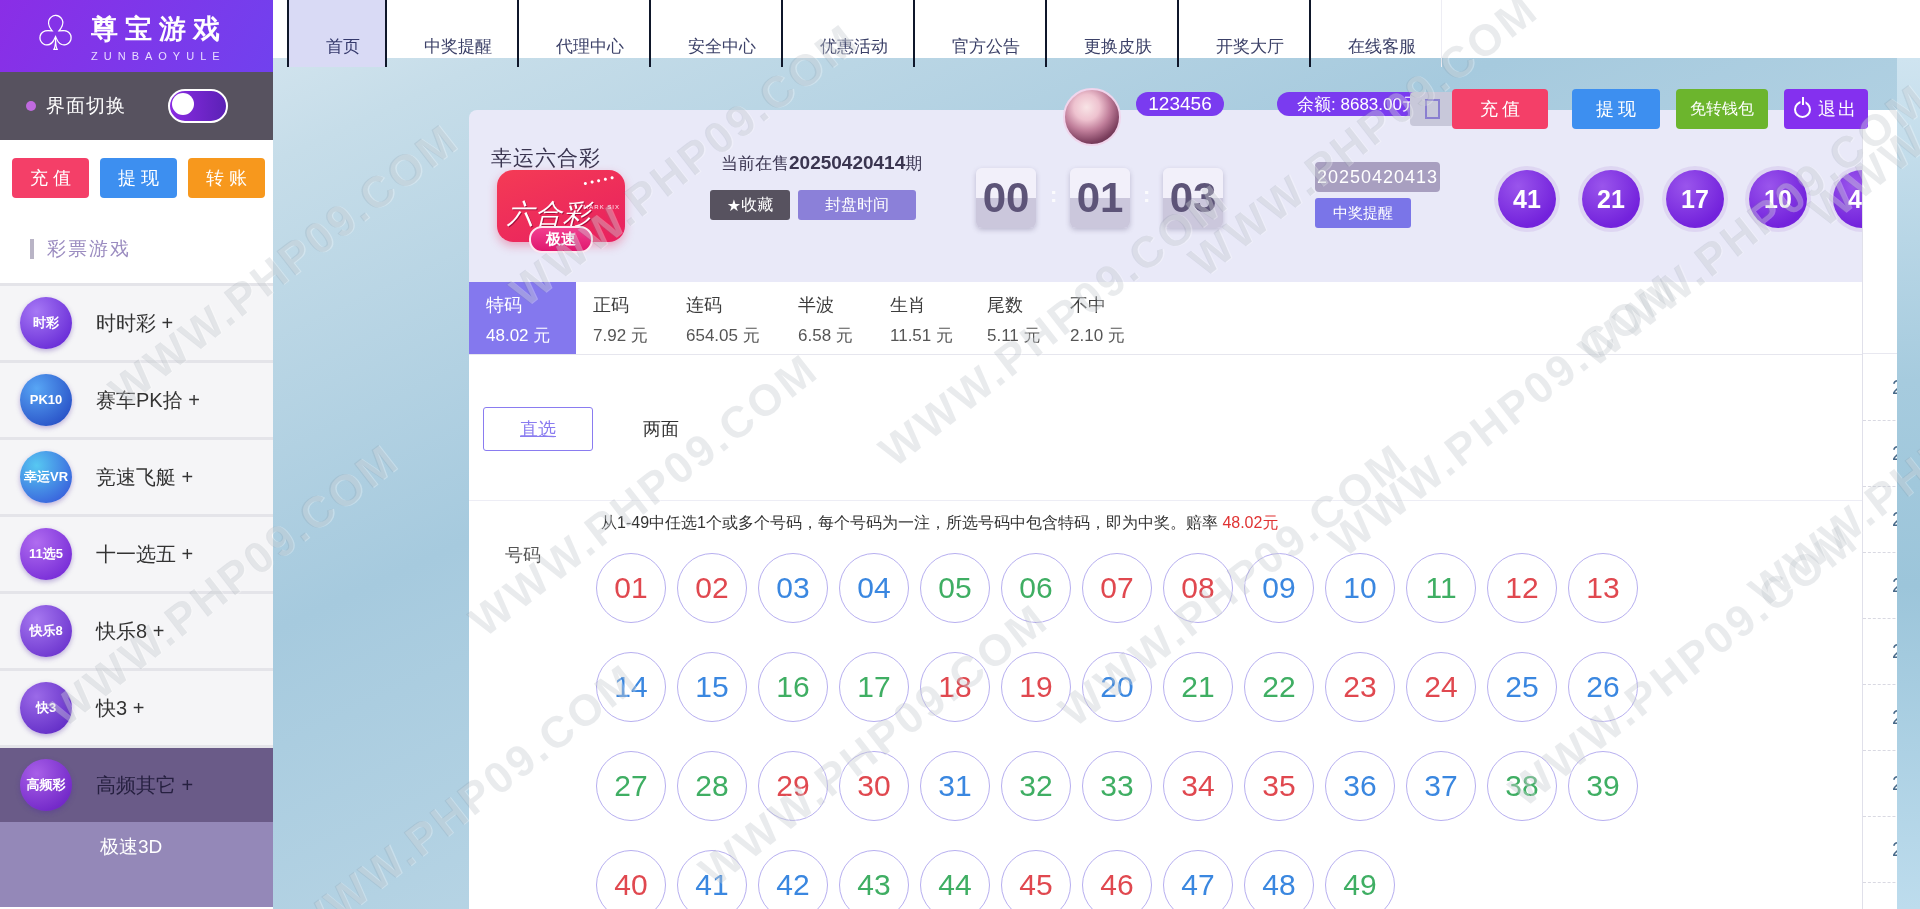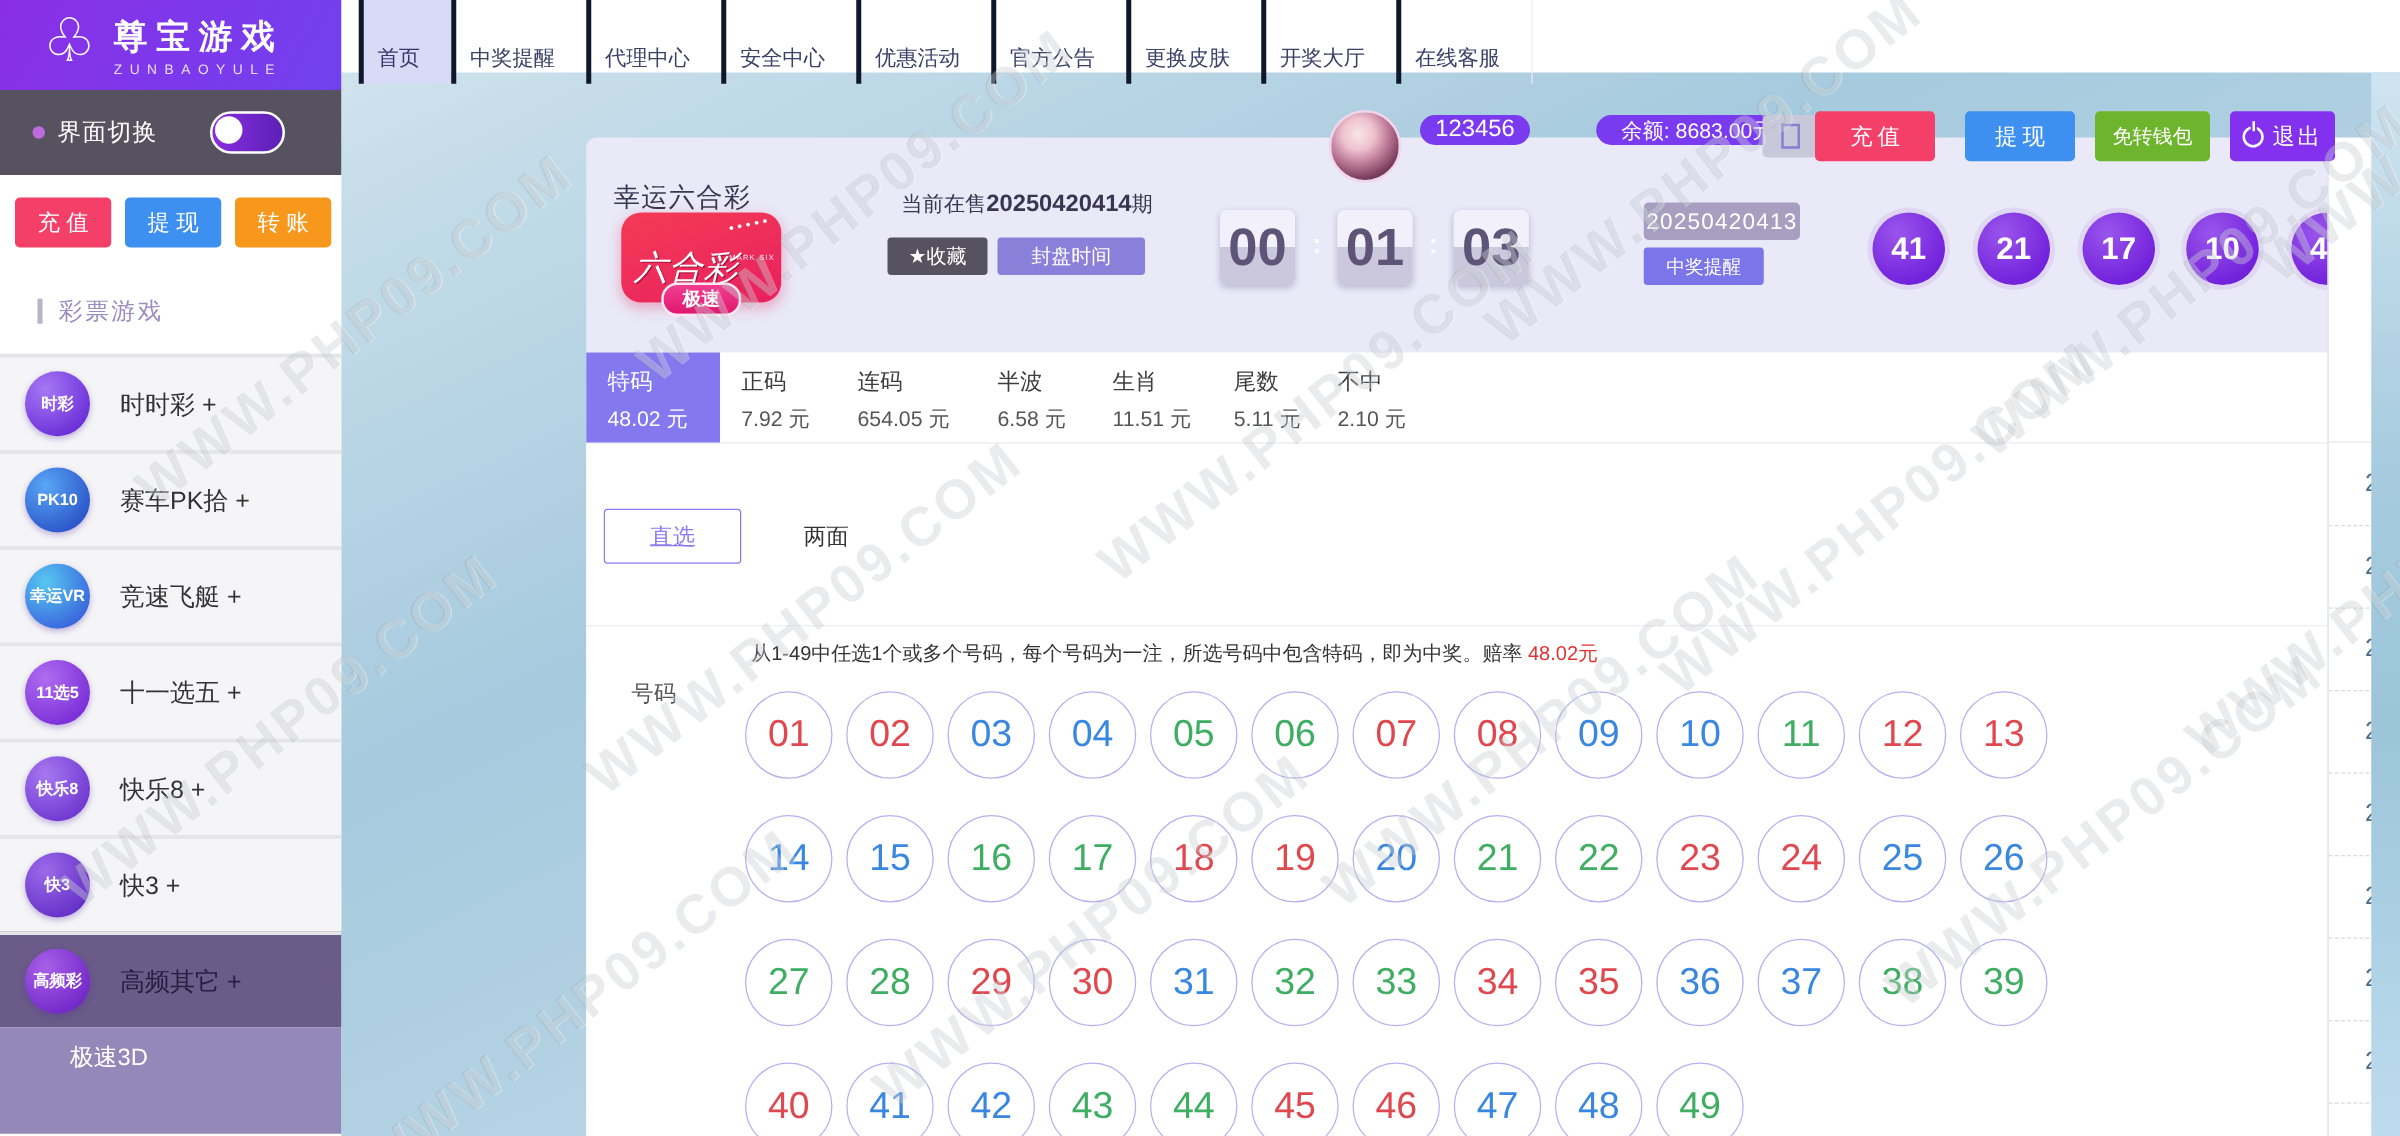--- a/index.html
+++ b/index.html
@@ -1,21 +1,21 @@
 <!DOCTYPE html>
 <html><head>
 <meta charset="utf-8">
 <style>
   html,body{margin:0;padding:0;}
   #page{position:relative;width:1920px;height:909px;overflow:hidden;
     font-family:"Liberation Sans",sans-serif;
     background:linear-gradient(155deg,#e3eef5 0%,#c6dde9 16%,#a6cade 42%,#b8d5e5 66%,#cfe3ee 86%,#dcebf3 100%);}
   
   .topnav{position:absolute;left:273px;top:0;width:1647px;height:58px;background:#ffffff;display:flex;padding-left:14px;box-sizing:border-box;}
-  .nav-tab{height:58px;display:flex;align-items:flex-end;padding:0 25px 9px 11px;font-size:17px;color:#3c4168;border-left:4px solid #0f172a;cursor:pointer;}
+  .nav-tab{height:58px;display:flex;align-items:flex-end;padding:0 25px 9px 37px;font-size:17px;color:#3c4168;border-left:2px solid #0f172a;cursor:pointer;}
   .nav-tab:last-child{border-right:1px solid #ededf4;}
   .nav-tab.active{background:#d9daf5;color:#34386b;}
   
   .sidebar{position:absolute;left:0;top:0;width:273px;height:909px;background:#ffffff;z-index:5;}
   .logo-block{height:72px;background:linear-gradient(120deg,#8a2ee6,#7141ee);display:flex;align-items:center;padding-left:34px;gap:14px;box-sizing:border-box;}
   .logo-icon{color:#fff;font-size:48px;line-height:1;margin-top:-4px;}
   .logo-cn{color:#fff;font-size:27px;font-weight:bold;letter-spacing:7px;}
   .logo-en{color:#e9ddff;font-size:11px;letter-spacing:6px;margin-top:3px;}
   .toggle-block{height:68px;background:#57525f;display:flex;align-items:center;padding-left:26px;box-sizing:border-box;}
   .dot{width:10px;height:10px;border-radius:50%;background:#c06ae0;margin-right:10px;}
@@ -26,21 +26,21 @@
   .action-btn{width:77px;height:40px;border-radius:4px;color:#fff;font-size:18px;display:flex;align-items:center;justify-content:center;letter-spacing:5px;text-indent:5px;cursor:pointer;}
   .section-label{height:68px;display:flex;align-items:center;padding-left:30px;background:#fff;}
   .section-bar{width:4px;height:20px;background:#b9b4c6;margin-right:13px;}
   .section-text{color:#9b8cc0;font-size:19px;letter-spacing:2px;}
   .menu-item{height:74px;border-top:3px solid #e4e4e9;background:#f5f5f7;display:flex;align-items:center;cursor:pointer;}
   .menu-item.selected{background:#6a5b88;}
   .menu-item.selected .menu-label{color:#262040;}
   .menu-icon{width:52px;height:52px;border-radius:50%;margin:0 24px 0 20px;display:flex;align-items:center;justify-content:center;color:#fff;font-weight:bold;font-size:13px;text-align:center;line-height:1.1;box-shadow:0 2px 5px rgba(80,40,160,.35);}
   .menu-label{font-size:20px;color:#333;}
   .submenu{background:#9488b8;height:85px;padding-top:6px;box-sizing:border-box;}
-  .submenu-item{height:37px;line-height:37px;padding-left:56px;color:#fff;font-size:19px;cursor:pointer;}
+  .submenu-item{height:37px;line-height:37px;padding-left:100px;color:#fff;font-size:19px;cursor:pointer;}
   
   .avatar{position:absolute;left:1063px;top:88px;width:54px;height:54px;border-radius:50%;border:2px solid #f0d5ec;z-index:6;cursor:pointer;
     background:radial-gradient(circle at 40% 32%,#f8e4e6 0%,#eec2cf 26%,#c07e9a 48%,#7c3f5e 72%,#3f1e35 100%);}
   .pill{position:absolute;height:24px;border-radius:17px;background:#7a3bf0;color:#fff;display:flex;align-items:center;justify-content:center;z-index:6;text-align:right;}
   #user-pill{left:1136px;top:92px;width:88px;font-size:19px;}
   #balance-pill{left:1277px;top:92px;width:162px;font-size:17px;}
   #refresh-btn{position:absolute;left:1410px;top:92px;width:44px;height:34px;background:#c8c8da;border-radius:4px;display:flex;align-items:center;justify-content:center;z-index:6;cursor:pointer;}
   .refresh-glyph{width:11px;height:16px;border:2px solid #8a7fd0;}
   .toolbar-btn{position:absolute;top:89px;height:40px;border-radius:4px;color:#fff;font-size:18px;display:flex;align-items:center;justify-content:center;gap:7px;letter-spacing:4px;text-indent:4px;z-index:6;cursor:pointer;}
   .tb-0{left:1452px;width:96px;}

